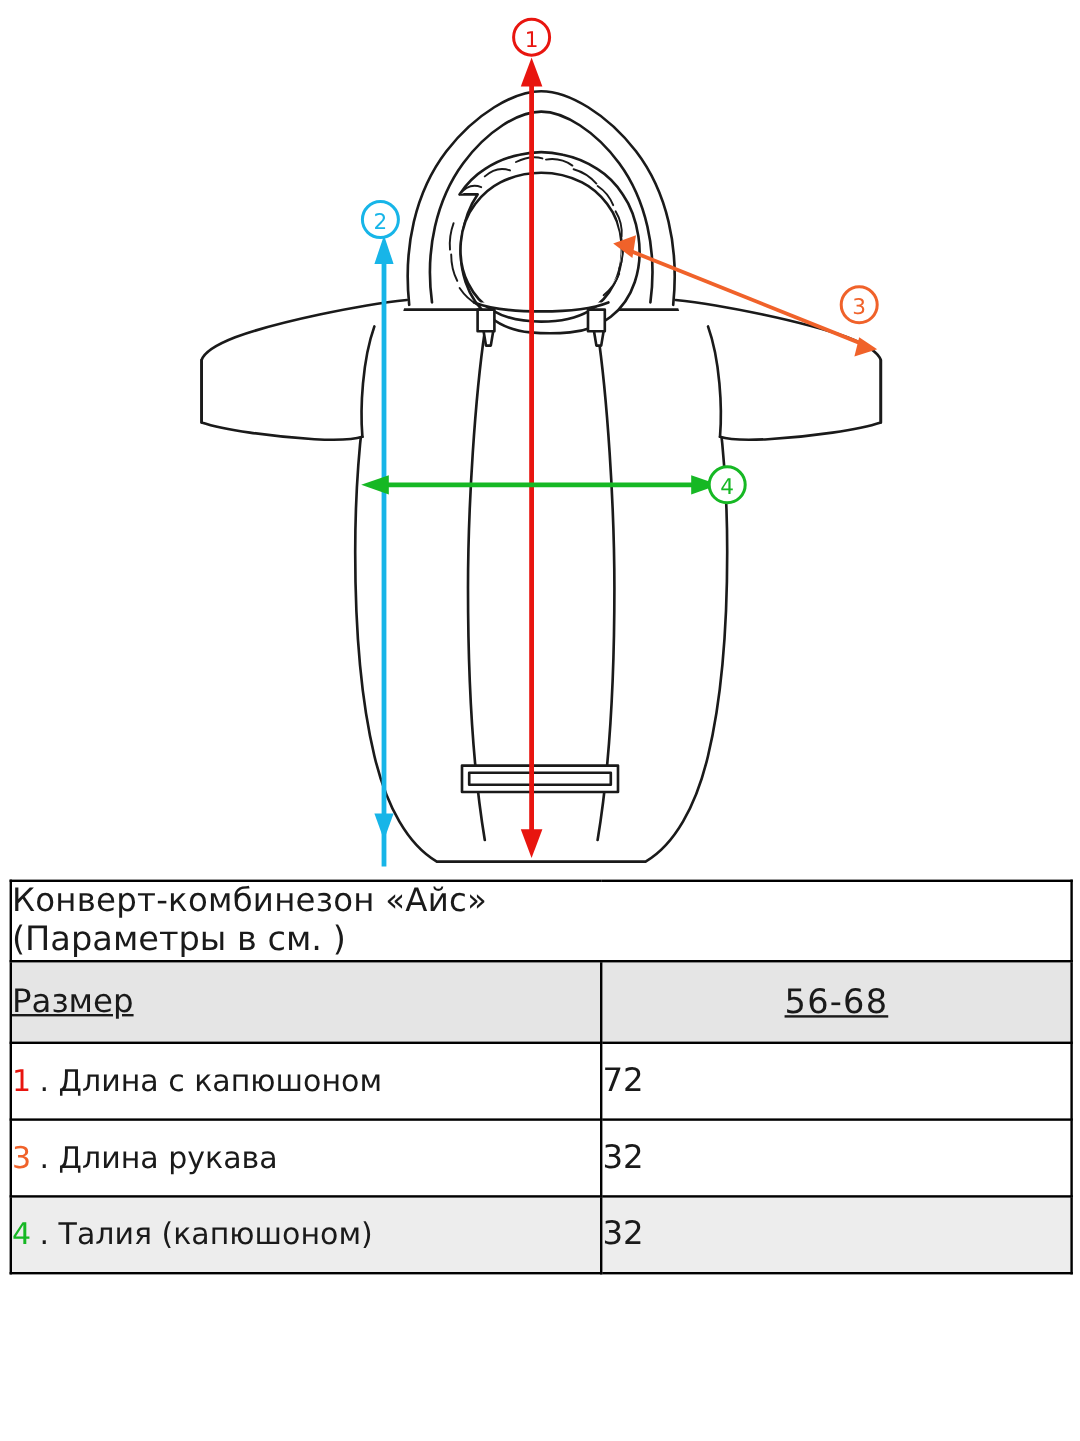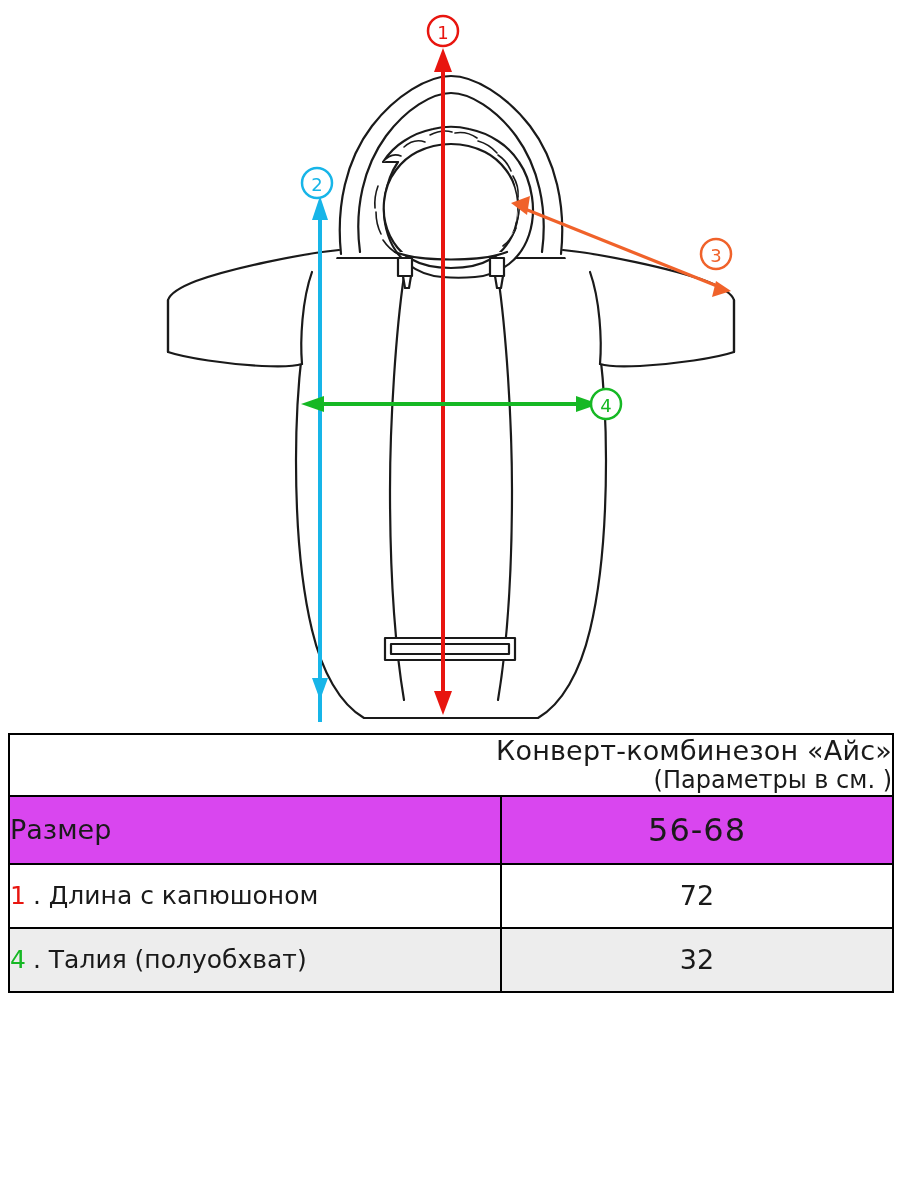--- a/index.html
+++ b/index.html
@@ -39,43 +39,44 @@
     width: 884px;
     border-collapse: collapse;
     table-layout: fixed;
   }
   #spec-table td {
     border: 2px solid #000000;
     padding: 0;
     vertical-align: middle;
   }
   .title-cell {
-    text-align: right;
+    text-align: left;
     padding: 10px 6px 12px 6px;
     background: #ffffff;
   }
   .title-line1 {
     font-size: 27px;
     line-height: 1.15;
     letter-spacing: 0.2px;
   }
   .title-line2 {
-    font-size: 24px;
+    font-size: 28px;
     line-height: 1.2;
   }
   .hdr-row td {
-    background: #d946ef;
+    background: #e5e5e5;
     height: 66px;
+    text-decoration: underline;
   }
   .hdr-label {
     font-size: 27px;
     padding-left: 16px;
   }
   .hdr-value {
-    font-size: 32px;
+    font-size: 28px;
     text-align: center;
     letter-spacing: 1px;
   }
   .row td {
     height: 62px;
   }
   .row.alt td {
     background: #ededed;
   }
   .row.plain td {
@@ -91,21 +92,21 @@
     font-weight: normal;
     font-size: 25px;
     margin-right: 7px;
   }
   .num-dot {
     font-size: 25px;
     color: #1a1a1a;
   }
   .value-cell {
     font-size: 27px;
-    text-align: center;
+    text-align: left;
   }
   .c-red { color: #e8150f; }
   .c-cyan { color: #17b5e8; }
   .c-orange { color: #f0622a; }
   .c-green { color: #16b824; }
 </style>
 </head>
 <body>
 
 <div id="page">
@@ -269,24 +270,31 @@
 
       <tr class="row plain">
         <td class="param-cell">
           <span class="num c-red">1</span><span class="num-dot">.</span>
           <span>Длина с капюшоном</span>
         </td>
         <td class="value-cell">72</td>
       </tr>
 
 
+      <tr class="row plain">
+        <td class="param-cell">
+          <span class="num c-orange">3</span><span class="num-dot">.</span>
+          <span>Длина рукава</span>
+        </td>
+        <td class="value-cell">32</td>
+      </tr>
 
       <tr class="row alt">
         <td class="param-cell">
           <span class="num c-green">4</span><span class="num-dot">.</span>
-          <span>Талия (полуобхват)</span>
+          <span>Талия (капюшоном)</span>
         </td>
         <td class="value-cell">32</td>
       </tr>
     </tbody>
   </table>
 
 </div>
 
 </body></html>

